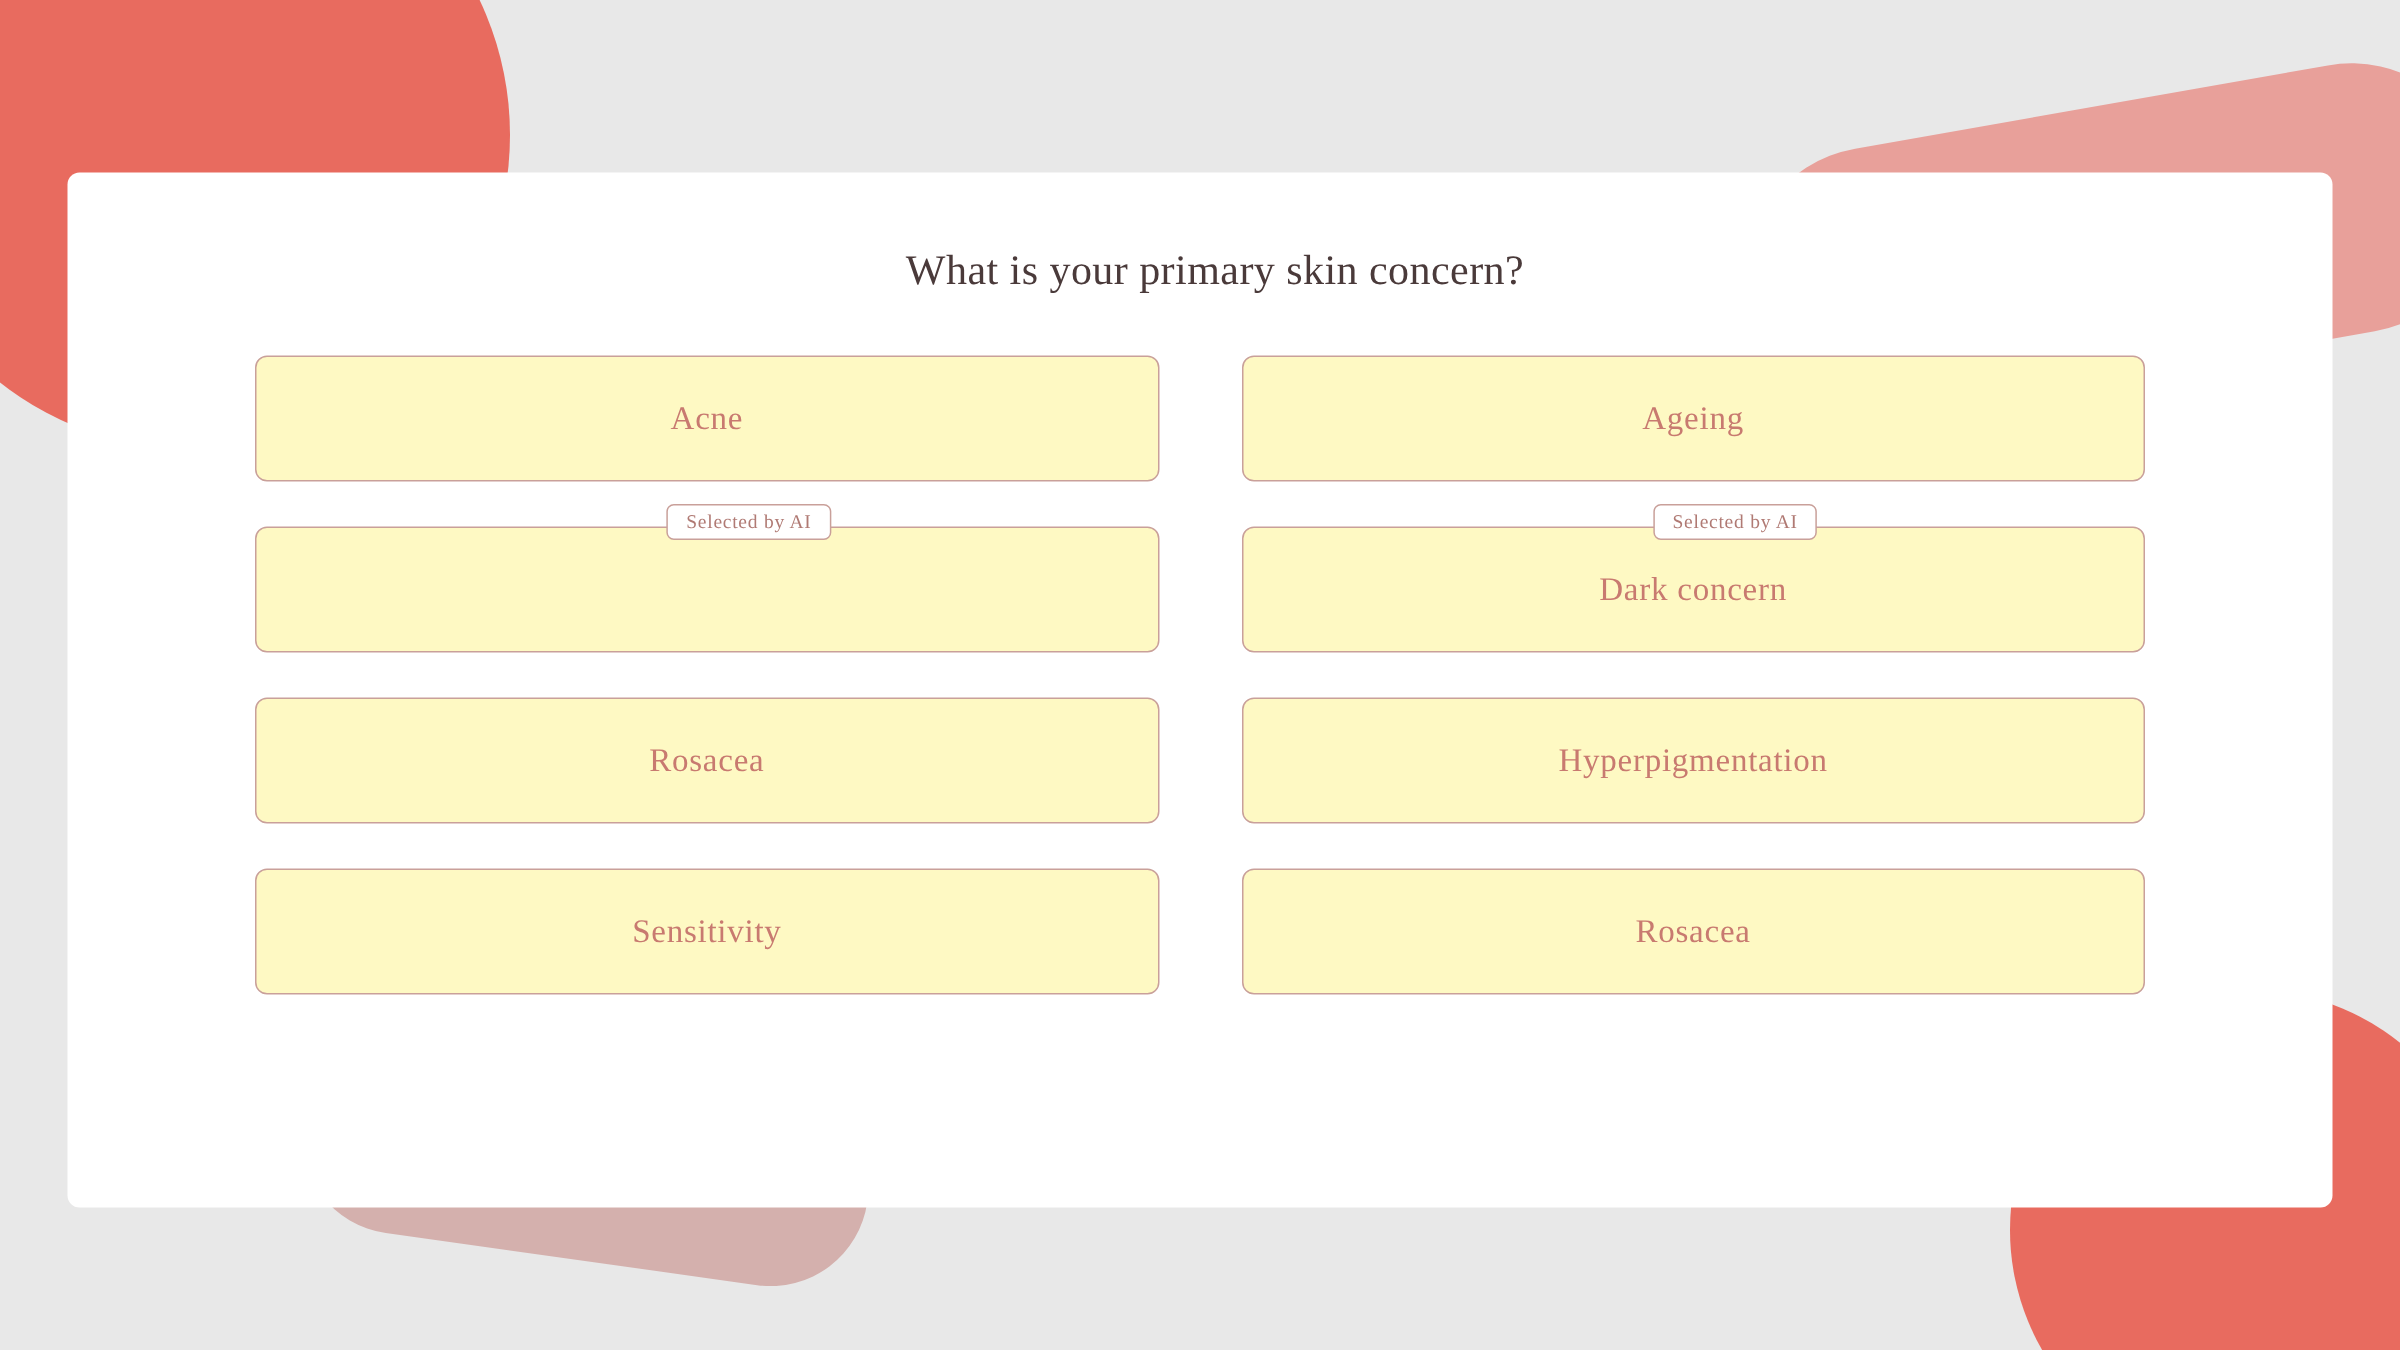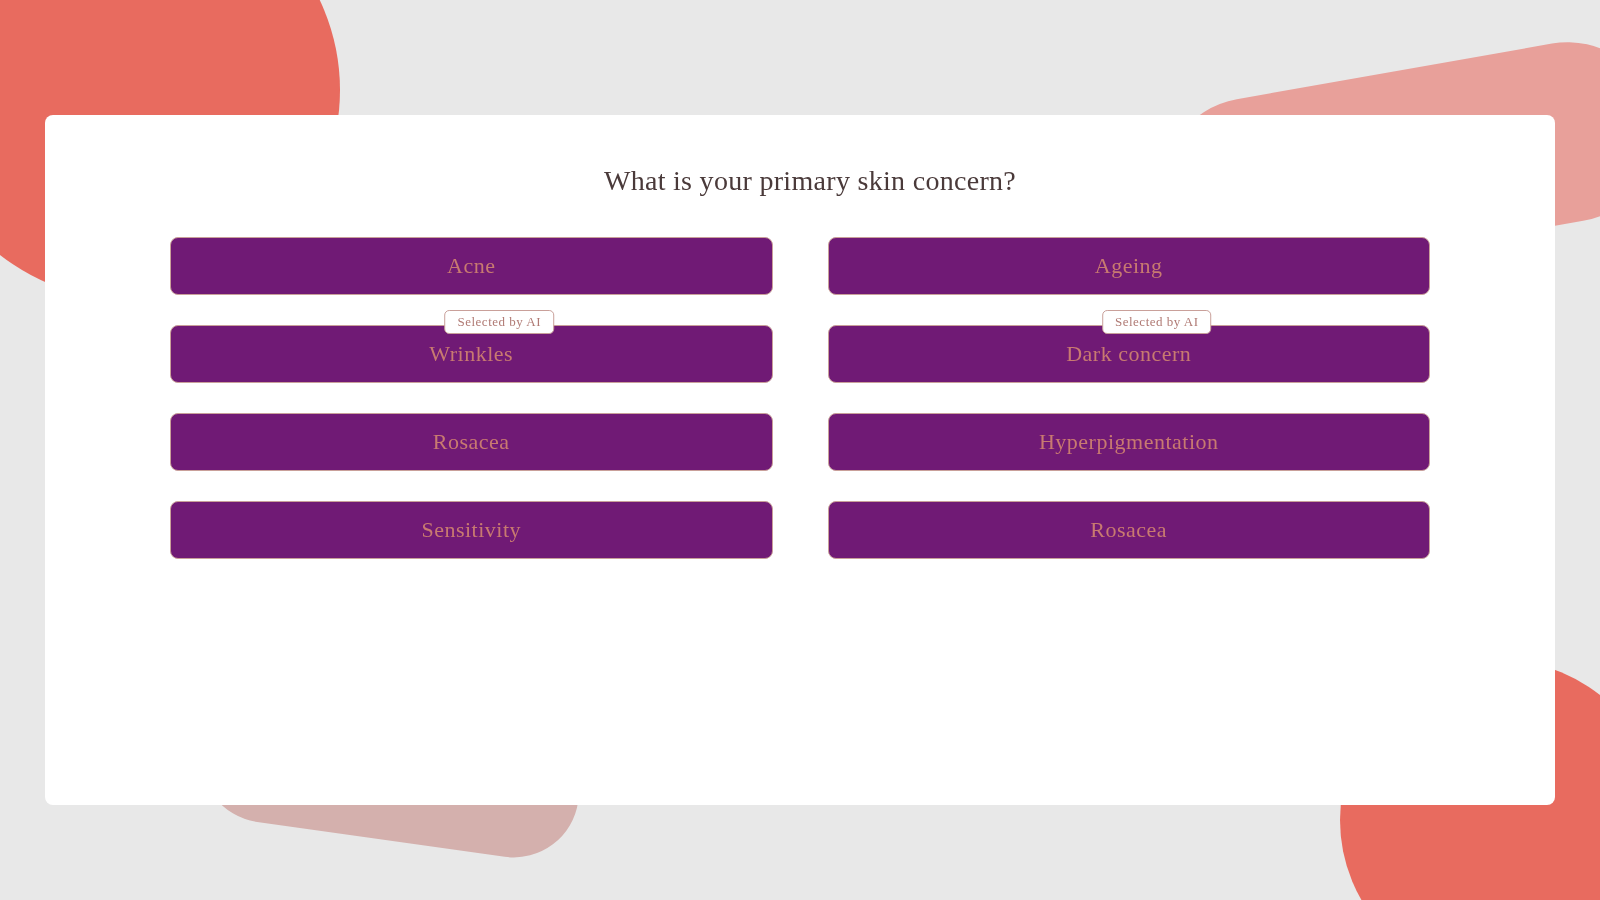--- a/index.html
+++ b/index.html
@@ -88,24 +88,24 @@
     .options-grid {
       display: grid;
       grid-template-columns: 1fr 1fr;
       gap: 30px 55px;
       width: 100%;
       max-width: 1260px;
     }
 
     .option-btn {
       position: relative;
-      background-color: #701a75;
+      background-color: #fef9c3;
       border: 1.5px solid #c9a09a;
       border-radius: 8px;
-      padding: 15px 20px;
+      padding: 28px 20px;
       text-align: center;
       cursor: pointer;
       font-family: Georgia, 'Times New Roman', serif;
       font-size: 22px;
       color: #c87a70;
       letter-spacing: 0.5px;
       transition: background-color 0.2s;
     }
 
     .option-btn.ai-selected {
@@ -147,21 +147,20 @@
 
     <button class="option-btn">
       <span class="option-label">Acne</span>
     </button>
     <button class="option-btn">
       <span class="option-label">Ageing</span>
     </button>
 
     <button class="option-btn ai-selected">
       <span class="ai-badge">Selected by AI</span>
-      <span class="option-label">Wrinkles</span>
     </button>
     <button class="option-btn ai-selected">
       <span class="ai-badge">Selected by AI</span>
       <span class="option-label">Dark concern</span>
     </button>
 
     <button class="option-btn">
       <span class="option-label">Rosacea</span>
     </button>
     <button class="option-btn">

